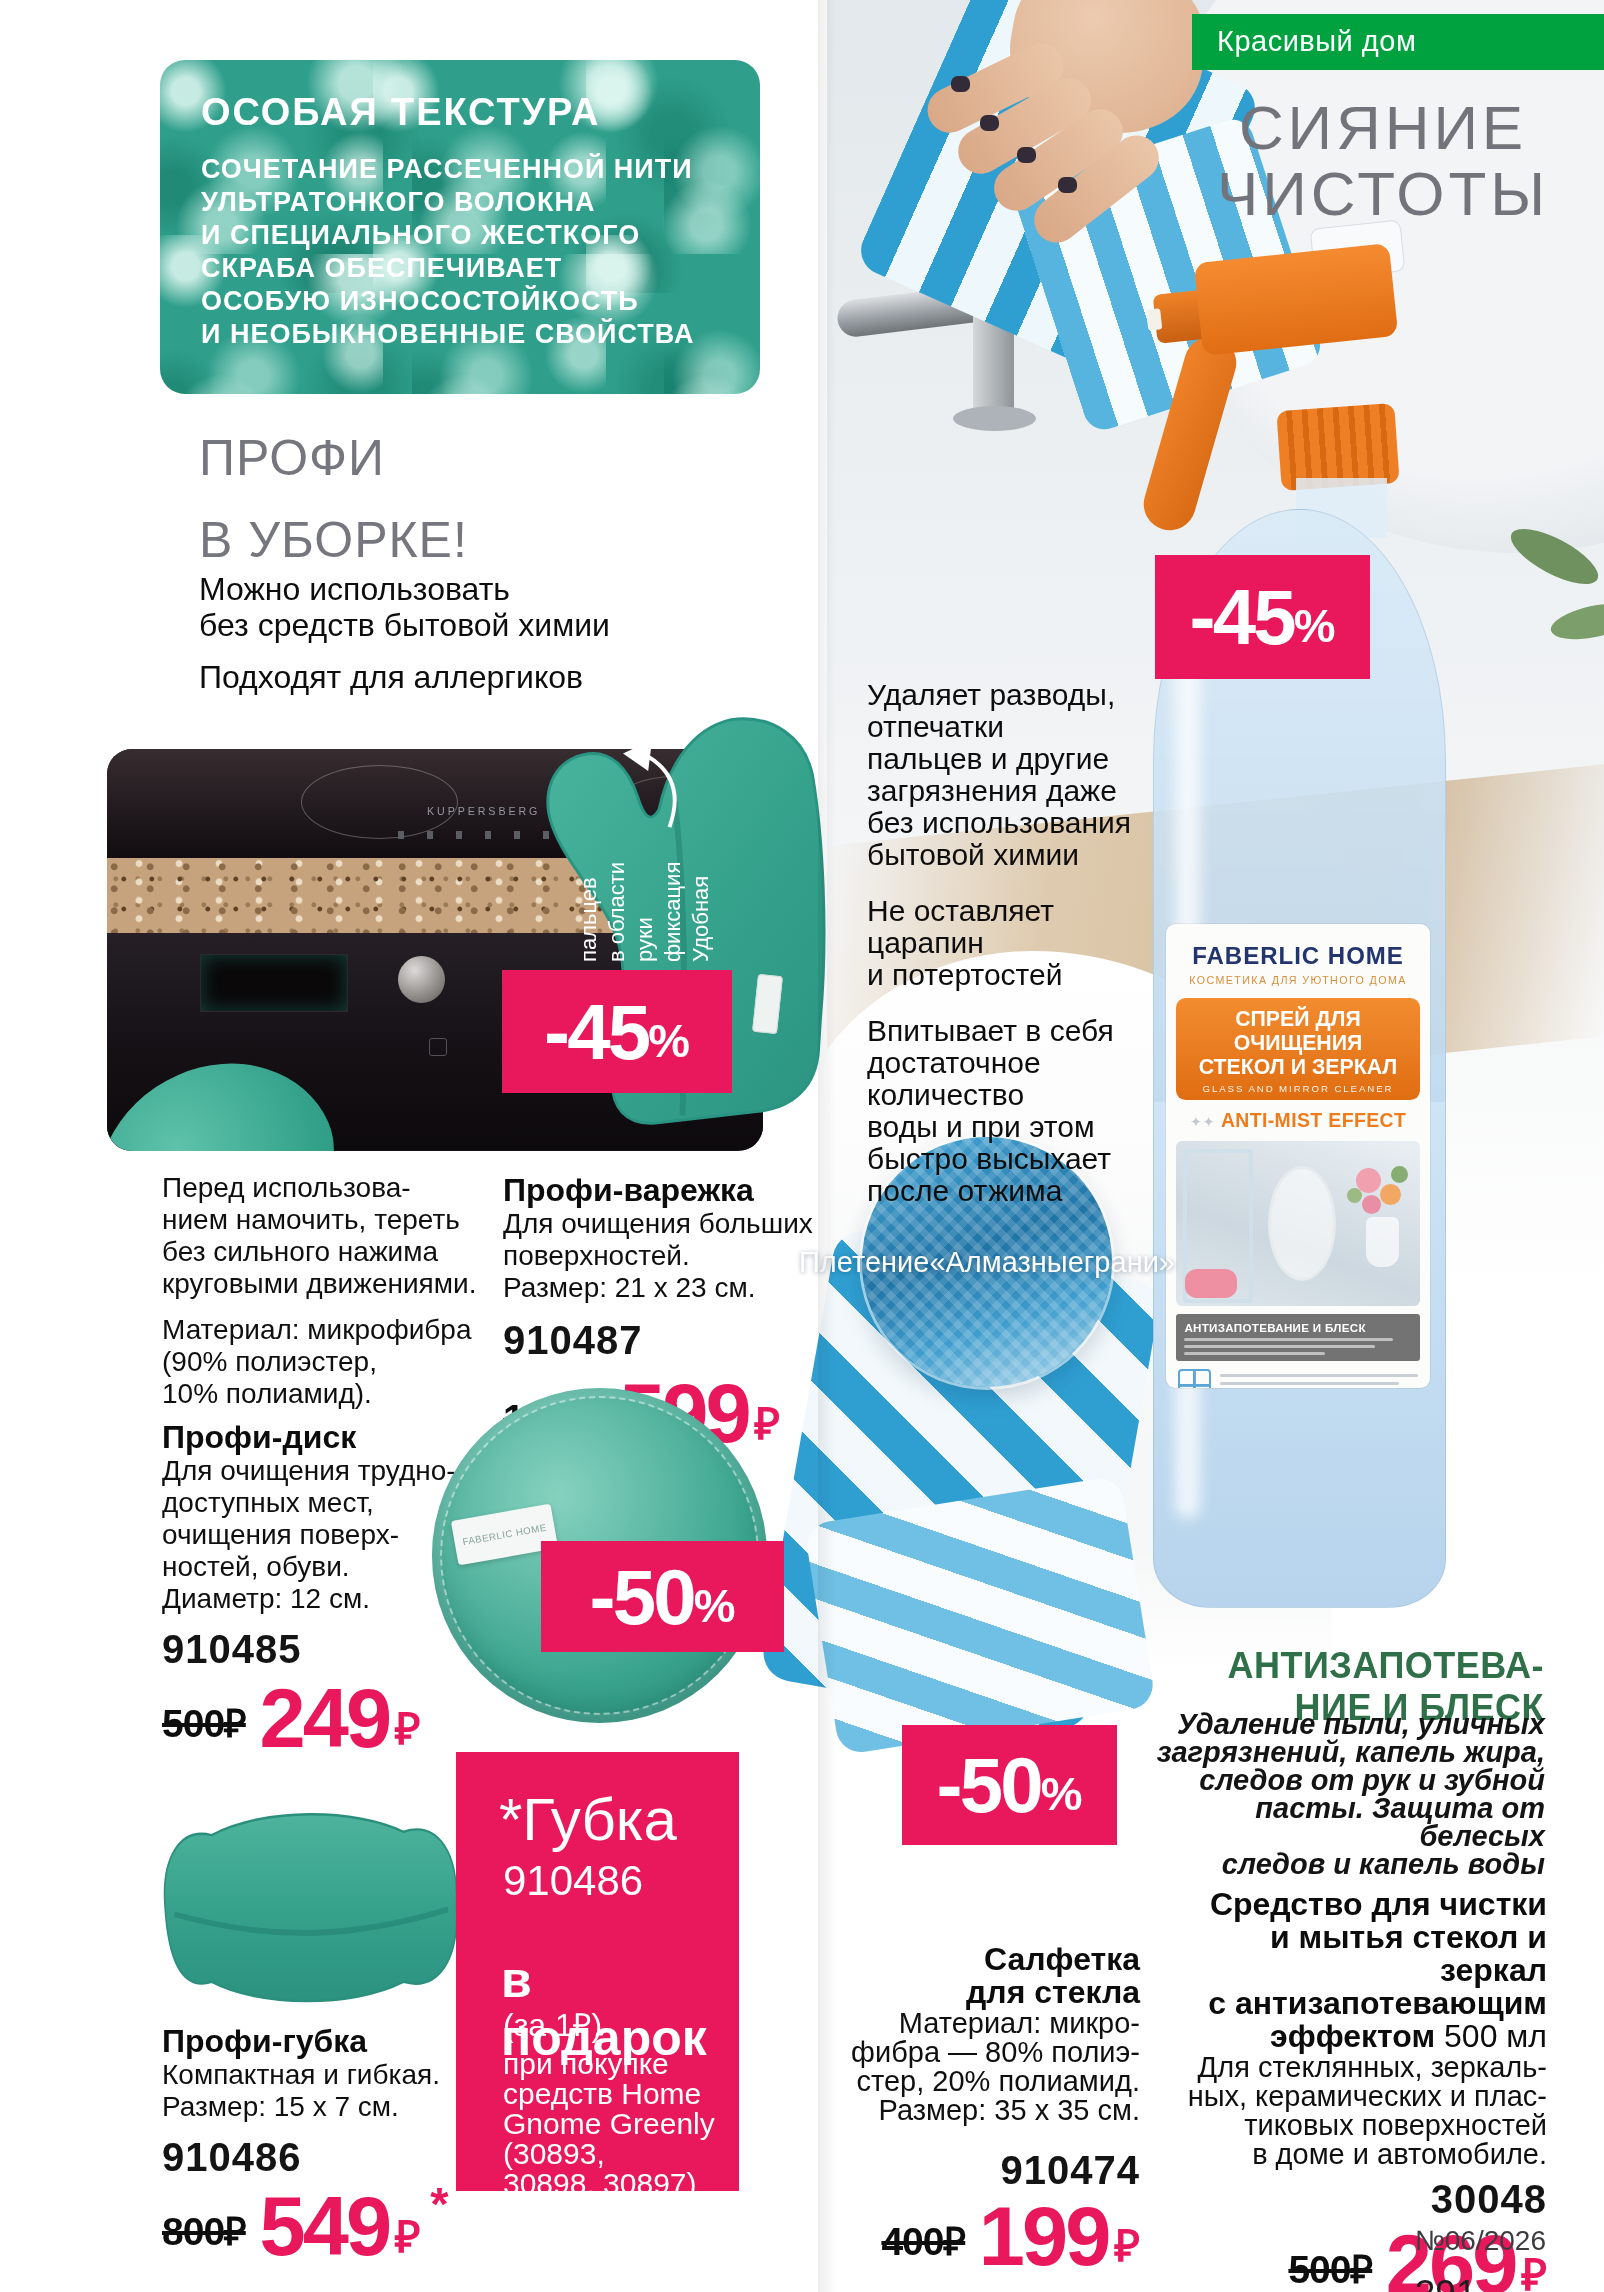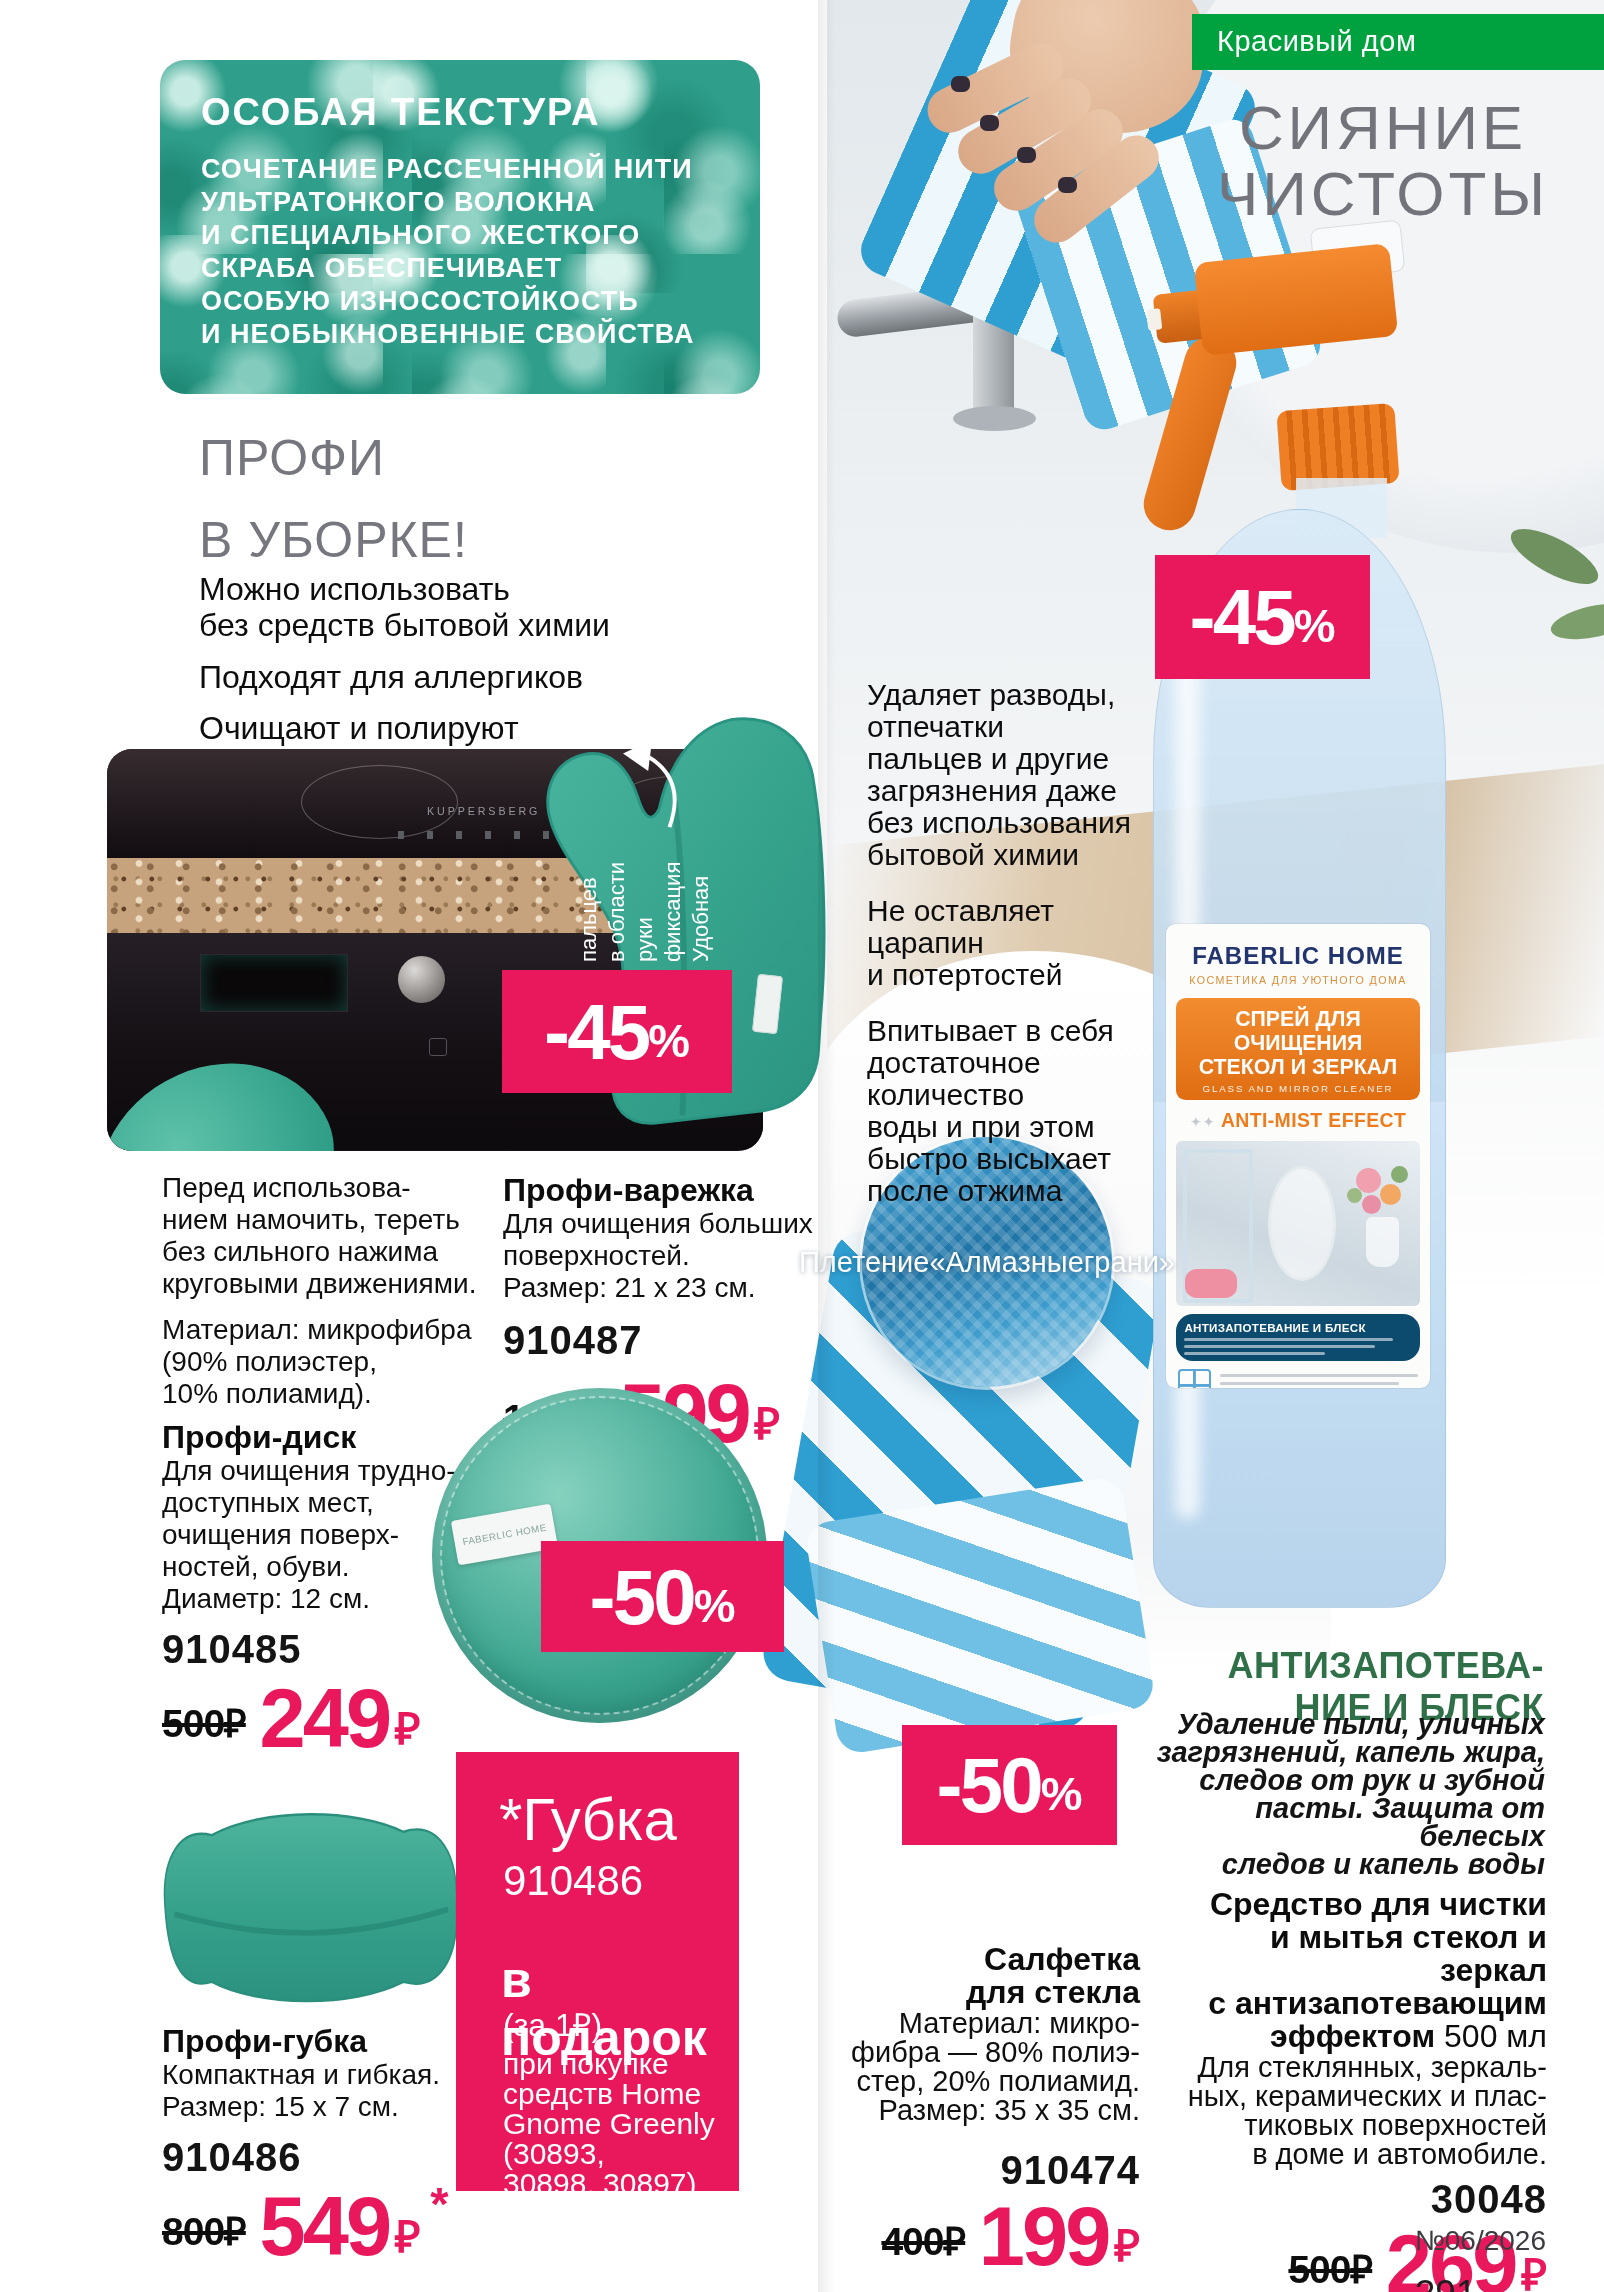--- a/index.html
+++ b/index.html
@@ -199,21 +199,21 @@
     background:rgba(255,255,255,.6);border:3.9px solid #e6ebee;}
   .sc-bloom{border-radius:50%;}
   .sc-b1{left:180px;top:27px;width:25px;height:25px;background:#f0a0ae;}
   .sc-b2{left:204px;top:43px;width:21.3px;height:21.3px;background:#f2a862;}
   .sc-b3{left:186px;top:54px;width:19.4px;height:19.4px;background:#e98fa5;}
   .sc-b4{left:215px;top:25px;width:17.5px;height:17.5px;background:#88ad72;}
   .sc-b5{left:171px;top:47px;width:15.5px;height:15.5px;background:#9dba85;}
   .sc-vase{left:190px;top:76px;width:33px;height:50px;background:rgba(255,255,255,.68);
     border-radius:5.8px 5.8px 13.6px 13.6px;}
   .sc-sponge{left:9.7px;bottom:7.8px;width:52px;height:29px;background:#ee8fa2;border-radius:11.6px;}
-  .lb-bottom{margin:8.7px 9.7px 0;background:#0c4a6e;border-radius:17px;padding:6.8px 8.7px;color:#fff;}
+  .lb-bottom{margin:8.7px 9.7px 0;background:#737373;border-radius:3px;padding:6.8px 8.7px;color:#fff;}
   .lb-bottom .t{font-size:11.6px;font-weight:700;letter-spacing:0.3px;}
   .lb-bar{height:2.9px;background:rgba(255,255,255,.55);border-radius:1.9px;margin-top:3.9px;}
   .lb-icons{display:flex;gap:9.7px;margin:7.8px 11.6px 0;}
   .win-icon{width:33px;height:33px;border:2.9px solid #5aa7d7;border-radius:3.9px;box-sizing:border-box;
     background:
       linear-gradient(#5aa7d7,#5aa7d7) center/2.9px 100% no-repeat,
       linear-gradient(#5aa7d7,#5aa7d7) center/100% 2.9px no-repeat;}
   .gr-bars{flex:1;}
   .gr-bar{height:2.9px;background:#c9ced4;border-radius:1.9px;margin-top:4.9px;}
 
@@ -285,21 +285,20 @@
     <div>ПРОФИ</div>
     <div>В УБОРКЕ!</div>
   </div>
 
   <div class="abs benefits-left">
     <div class="para">
       <div>Можно использовать</div>
       <div>без средств бытовой химии</div>
     </div>
     <div class="para">Подходят для аллергиков</div>
-    <div class="para">Очищают и полируют</div>
   </div>
 
   <div class="abs photo-oven">
     <div class="abs cooktop">
       <div class="abs ring1"></div>
       <div class="abs ring2"></div>
       <div class="abs cook-brand">KUPPERSBERG</div>
       <div class="abs cook-dots"></div>
     </div>
     <div class="abs granite"></div>

